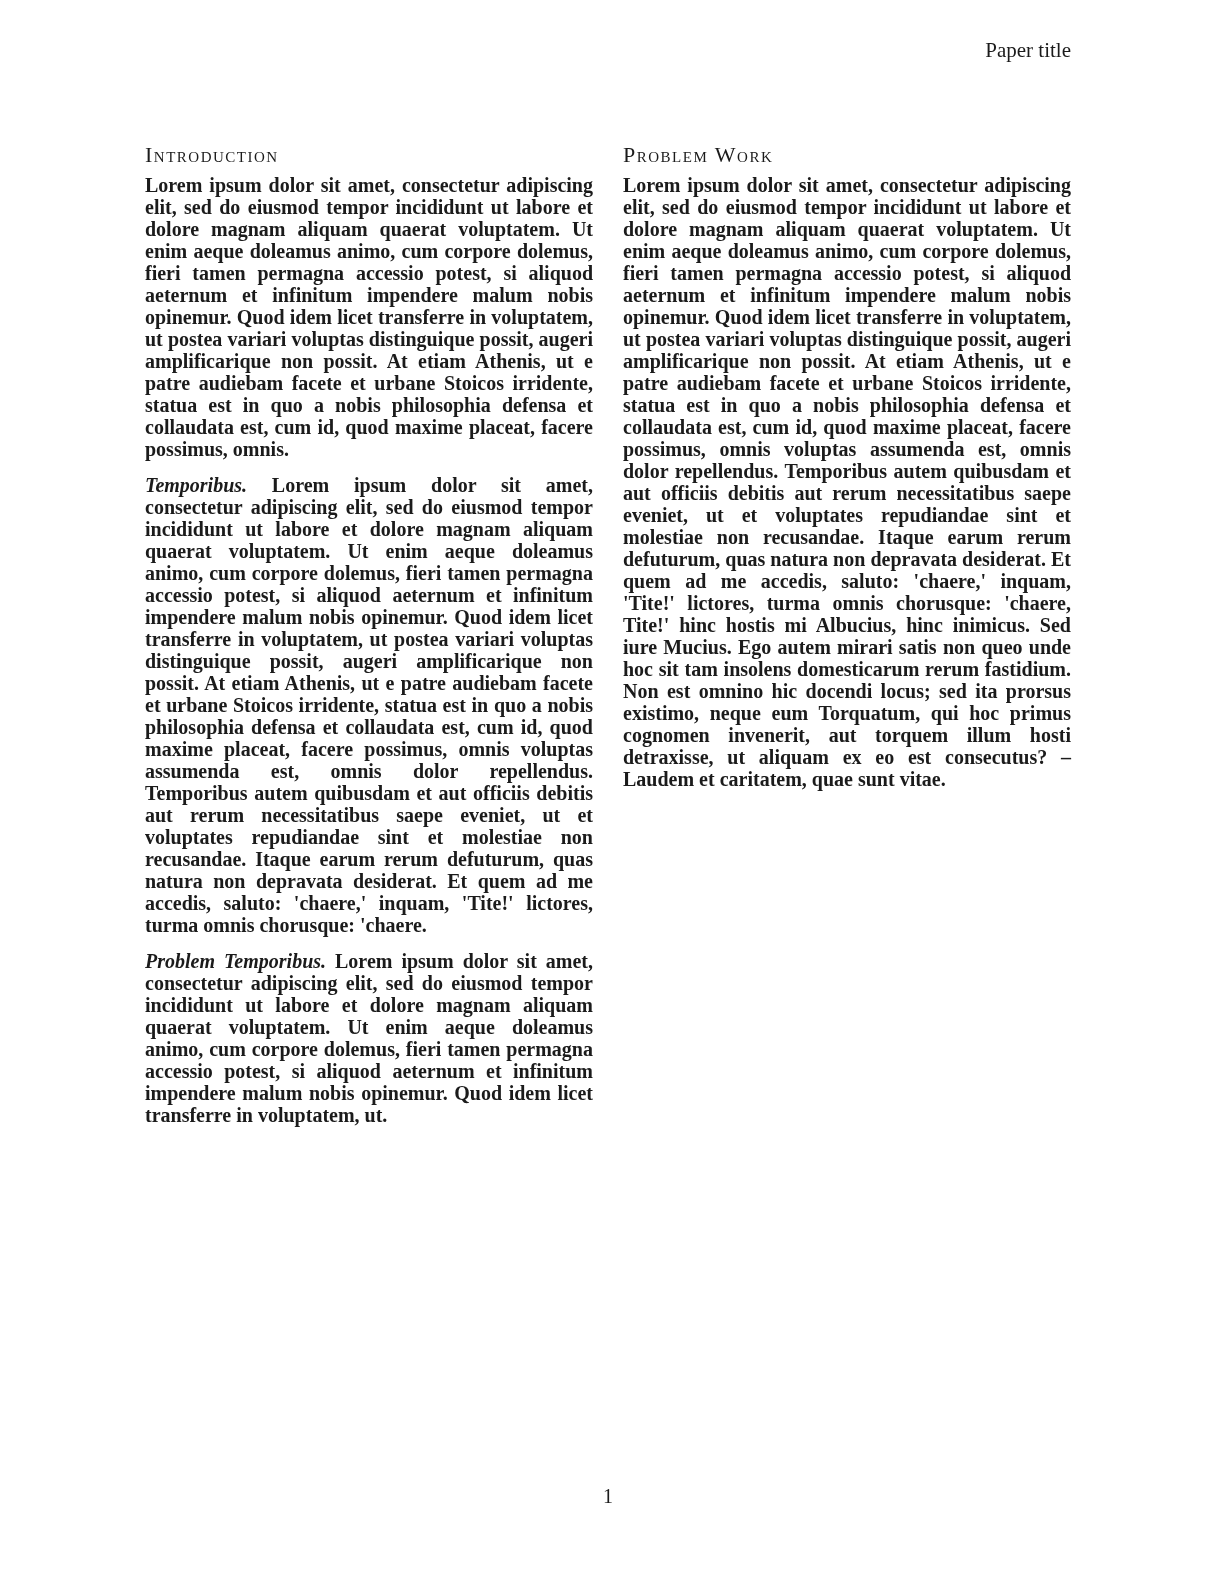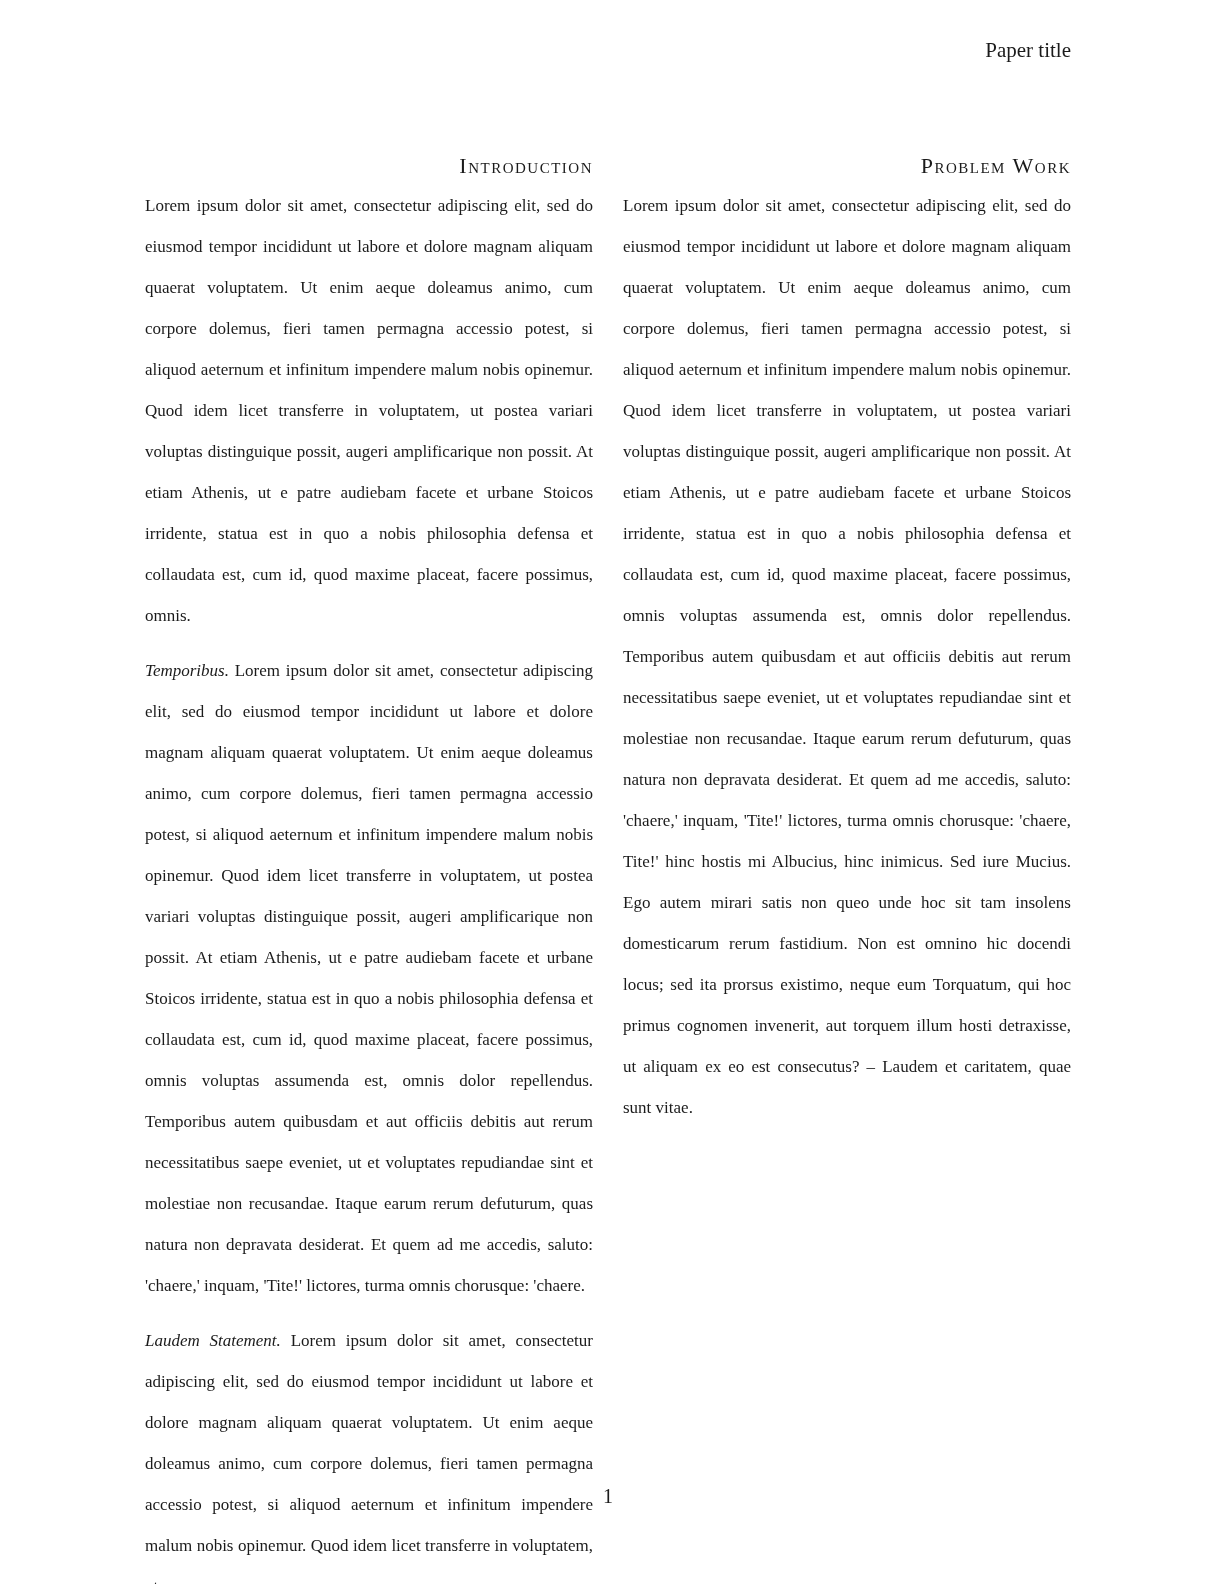--- a/index.html
+++ b/index.html
@@ -31,33 +31,34 @@
     left: 145px;
     width: 926px;
     display: flex;
     gap: 30px;
   }
   .column {
     width: 448px;
     flex: 0 0 448px;
   }
   .section-heading {
-    margin: 11px 0 5px 0;
-    text-align: right;
+    margin: 0 0 5px 0;
+    text-align: left;
     font-size: 22px;
     font-weight: normal;
     font-variant: small-caps;
     letter-spacing: 1.5px;
     line-height: 28px;
   }
   .para {
     margin: 0 0 14px 0;
-    font-size: 17px;
-    line-height: 41px;
+    font-size: 20px;
+    line-height: 22px;
     text-align: justify;
+    font-weight: bold;
   }
   .para:last-child { margin-bottom: 0; }
   .lead {
     font-style: italic;
   }
   .page-number {
     position: absolute;
     top: 1484px;
     left: 145px;
     width: 926px;
@@ -78,21 +79,21 @@
     <div class="column">
       <h2 class="section-heading">Introduction</h2>
       <p class="para">
         <span>Lorem ipsum dolor sit amet, consectetur adipiscing elit, sed do eiusmod tempor incididunt ut labore et dolore magnam aliquam quaerat voluptatem. Ut enim aeque doleamus animo, cum corpore dolemus, fieri tamen permagna accessio potest, si aliquod aeternum et infinitum impendere malum nobis opinemur. Quod idem licet transferre in voluptatem, ut postea variari voluptas distinguique possit, augeri amplificarique non possit. At etiam Athenis, ut e patre audiebam facete et urbane Stoicos irridente, statua est in quo a nobis philosophia defensa et collaudata est, cum id, quod maxime placeat, facere possimus, omnis.</span>
       </p>
       <p class="para">
         <span class="lead">Temporibus.</span>
         <span>Lorem ipsum dolor sit amet, consectetur adipiscing elit, sed do eiusmod tempor incididunt ut labore et dolore magnam aliquam quaerat voluptatem. Ut enim aeque doleamus animo, cum corpore dolemus, fieri tamen permagna accessio potest, si aliquod aeternum et infinitum impendere malum nobis opinemur. Quod idem licet transferre in voluptatem, ut postea variari voluptas distinguique possit, augeri amplificarique non possit. At etiam Athenis, ut e patre audiebam facete et urbane Stoicos irridente, statua est in quo a nobis philosophia defensa et collaudata est, cum id, quod maxime placeat, facere possimus, omnis voluptas assumenda est, omnis dolor repellendus. Temporibus autem quibusdam et aut officiis debitis aut rerum necessitatibus saepe eveniet, ut et voluptates repudiandae sint et molestiae non recusandae. Itaque earum rerum defuturum, quas natura non depravata desiderat. Et quem ad me accedis, saluto: 'chaere,' inquam, 'Tite!' lictores, turma omnis chorusque: 'chaere.</span>
       </p>
       <p class="para">
-        <span class="lead">Laudem Statement.</span>
+        <span class="lead">Problem Temporibus.</span>
         <span>Lorem ipsum dolor sit amet, consectetur adipiscing elit, sed do eiusmod tempor incididunt ut labore et dolore magnam aliquam quaerat voluptatem. Ut enim aeque doleamus animo, cum corpore dolemus, fieri tamen permagna accessio potest, si aliquod aeternum et infinitum impendere malum nobis opinemur. Quod idem licet transferre in voluptatem, ut.</span>
       </p>
     </div>
 
     <div class="column">
       <h2 class="section-heading">Problem Work</h2>
       <p class="para">
         <span>Lorem ipsum dolor sit amet, consectetur adipiscing elit, sed do eiusmod tempor incididunt ut labore et dolore magnam aliquam quaerat voluptatem. Ut enim aeque doleamus animo, cum corpore dolemus, fieri tamen permagna accessio potest, si aliquod aeternum et infinitum impendere malum nobis opinemur. Quod idem licet transferre in voluptatem, ut postea variari voluptas distinguique possit, augeri amplificarique non possit. At etiam Athenis, ut e patre audiebam facete et urbane Stoicos irridente, statua est in quo a nobis philosophia defensa et collaudata est, cum id, quod maxime placeat, facere possimus, omnis voluptas assumenda est, omnis dolor repellendus. Temporibus autem quibusdam et aut officiis debitis aut rerum necessitatibus saepe eveniet, ut et voluptates repudiandae sint et molestiae non recusandae. Itaque earum rerum defuturum, quas natura non depravata desiderat. Et quem ad me accedis, saluto: 'chaere,' inquam, 'Tite!' lictores, turma omnis chorusque: 'chaere, Tite!' hinc hostis mi Albucius, hinc inimicus. Sed iure Mucius. Ego autem mirari satis non queo unde hoc sit tam insolens domesticarum rerum fastidium. Non est omnino hic docendi locus; sed ita prorsus existimo, neque eum Torquatum, qui hoc primus cognomen invenerit, aut torquem illum hosti detraxisse, ut aliquam ex eo est consecutus? – Laudem et caritatem, quae sunt vitae.</span>
       </p>
     </div>

